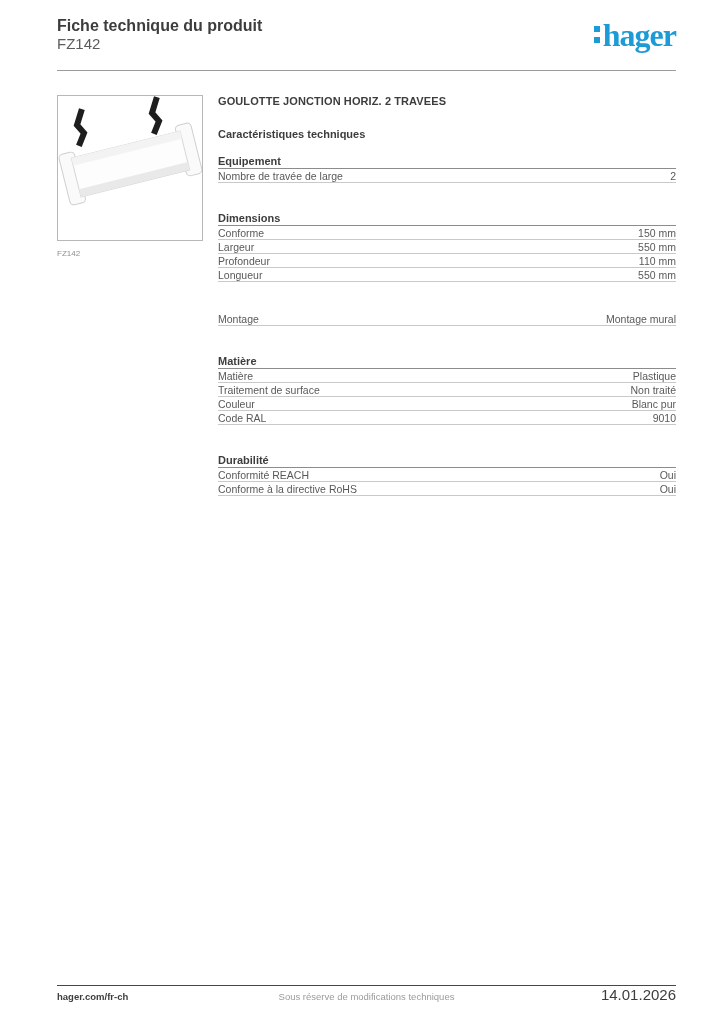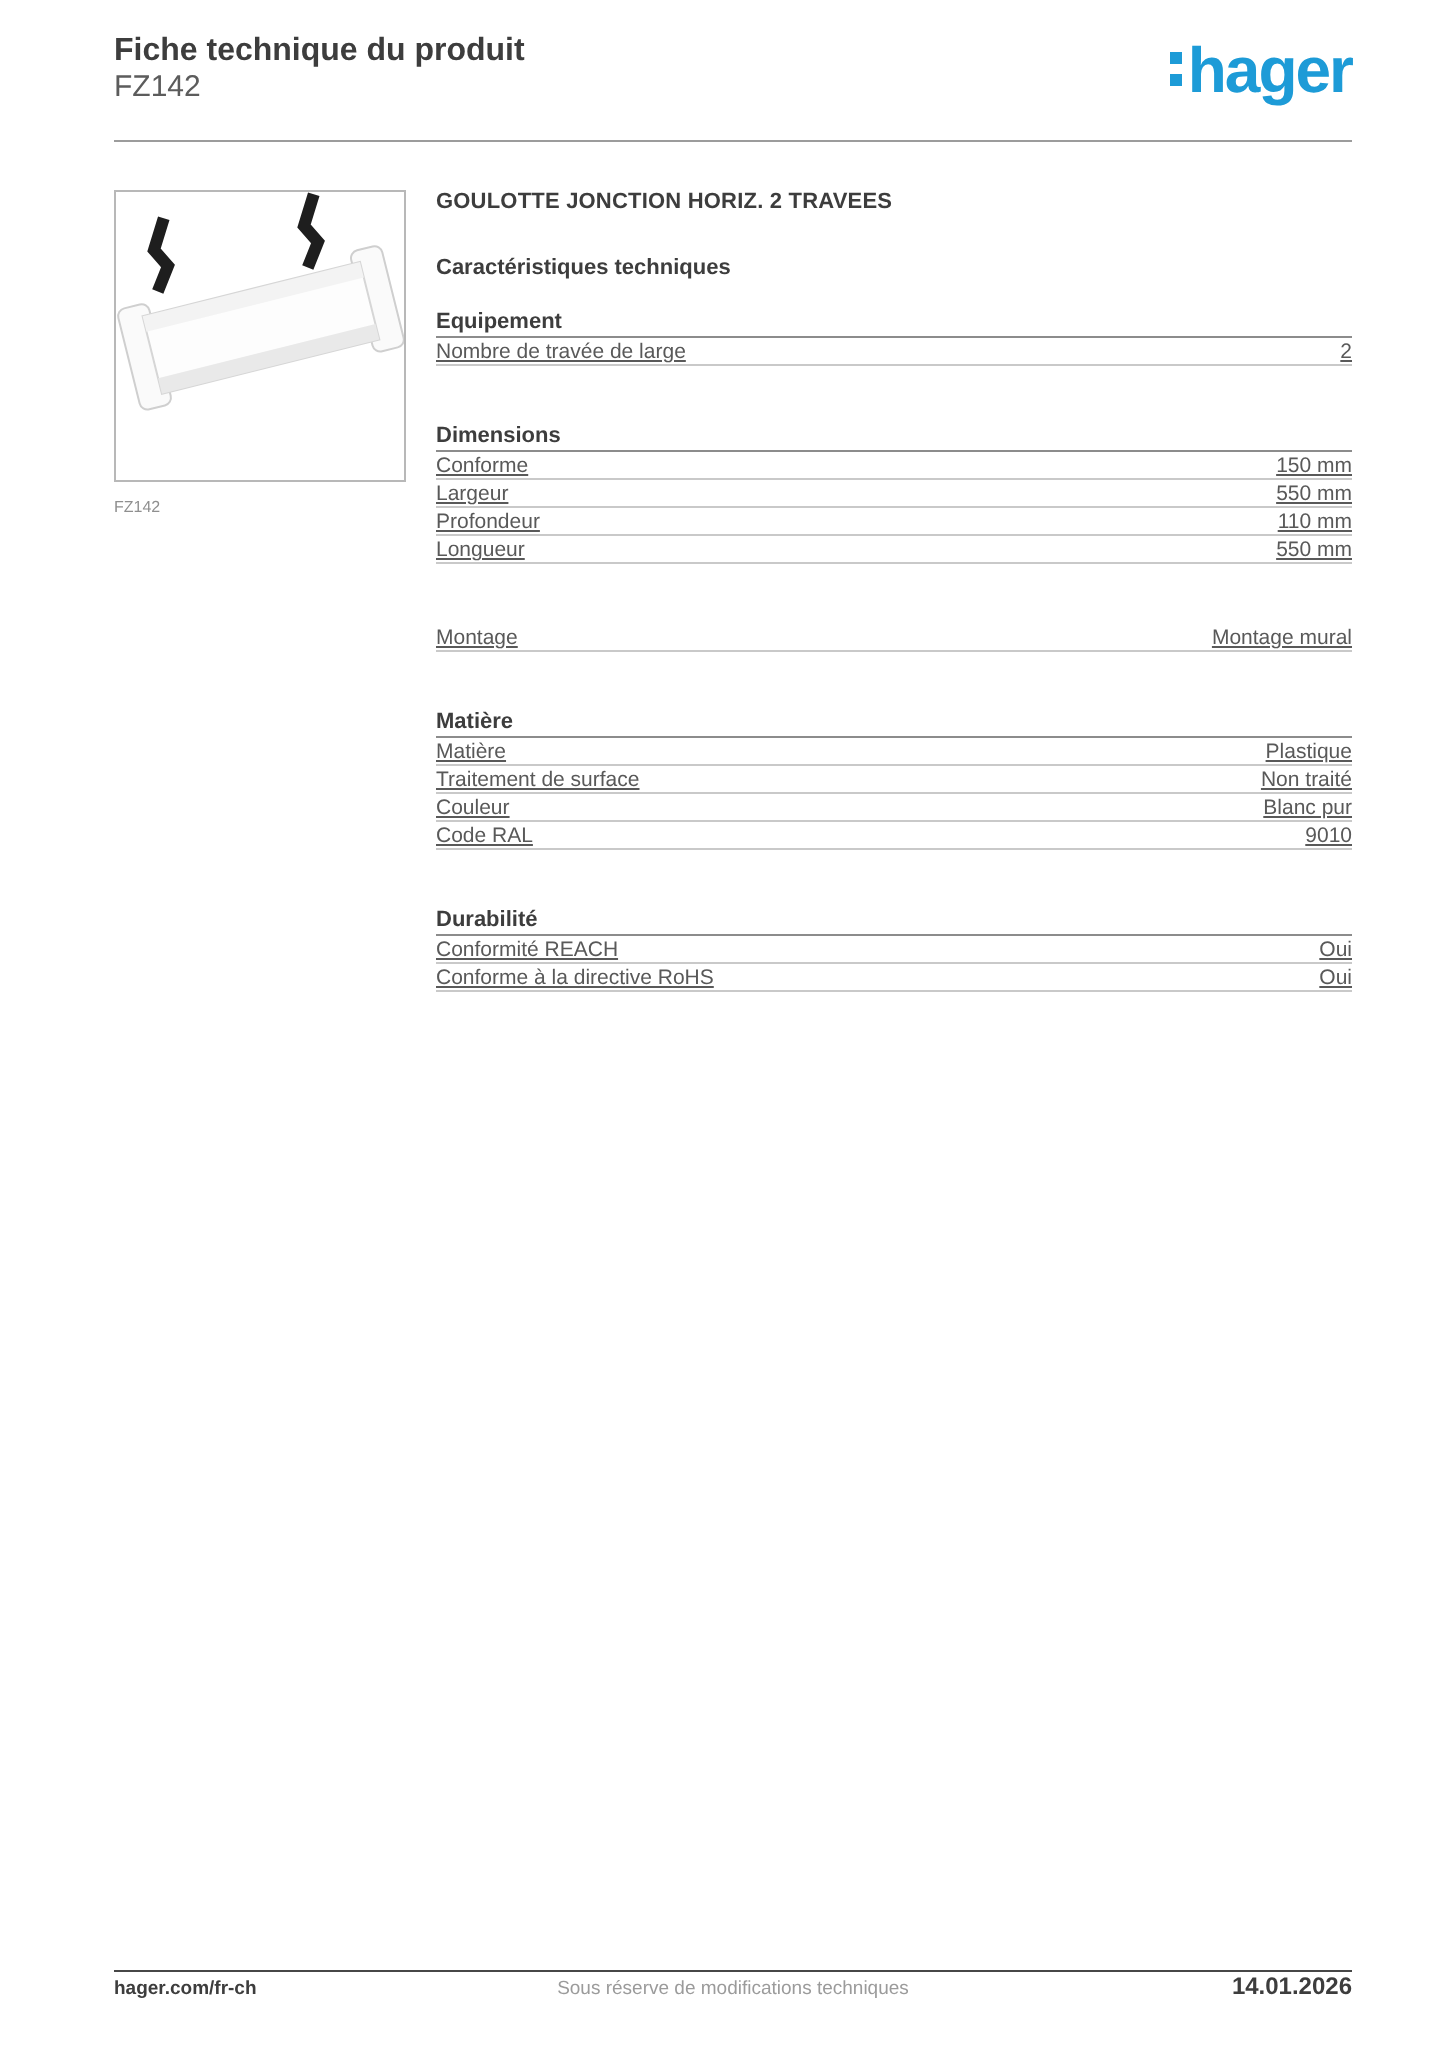--- a/index.html
+++ b/index.html
@@ -13,47 +13,47 @@
   
   .header{
     position:absolute;left:57px;right:48px;top:16px;
     display:flex;justify-content:space-between;align-items:flex-start;
   }
   .doc-title{font-size:16px;font-weight:bold;color:#3d3d3d;line-height:19px;margin:0;}
   .doc-subtitle{font-size:15px;color:#5c5c5c;line-height:18px;margin:0;}
   .logo{display:flex;align-items:flex-end;margin-top:6px;}
   .logo-colon{display:flex;flex-direction:column;gap:5px;margin-right:3px;margin-bottom:5px;}
   .logo-colon i{display:block;width:6px;height:6px;background:#1d9bd7;}
-  .logo-text{font-size:32px;font-weight:bold;color:#1d9bd7;line-height:26px;letter-spacing:-1px;}
+  .logo-text{font-size:32px;font-weight:bold;color:#1d9bd7;line-height:26px;letter-spacing:-1px;font-family:Liberation Serif, serif;}
   .top-divider{position:absolute;left:57px;right:48px;top:70px;height:0;border-top:1px solid #9c9c9c;}
   
   .content{position:absolute;left:57px;top:95px;display:flex;}
   .photo-col{width:146px;margin-right:15px;flex:none;}
   .photo-box{width:146px;height:146px;border:1px solid #b8b8b8;box-sizing:border-box;background:#fff;}
   .photo-caption{font-size:8px;color:#8f8f8f;margin-top:8px;}
   .table-col{width:458px;flex:none;}
   .prod-title{font-size:11px;font-weight:bold;color:#3d3d3d;line-height:11px;margin:1px 0 0;letter-spacing:0.1px;}
   .carac-title{font-size:11px;font-weight:bold;color:#3d3d3d;line-height:11px;margin:22px 0 16px;}
   .section{margin-bottom:30px;}
   .section-title{font-size:11px;font-weight:bold;color:#3d3d3d;line-height:10px;padding-bottom:2px;border-bottom:1px solid #8c8c8c;}
   .row{
     display:flex;justify-content:space-between;align-items:baseline;
     font-size:10.5px;color:#595959;line-height:10px;
-    padding:2px 0 1px;border-bottom:1px solid #c9c9c9;text-decoration:underline;
+    padding:2px 0 1px;border-bottom:1px solid #c9c9c9;
   }
   .row .val{text-align:right;white-space:nowrap;}
   
   .footer{
     position:absolute;left:57px;right:48px;top:985px;
     border-top:1px solid #474747;padding-top:0;
     display:flex;align-items:baseline;
   }
   .footer .f-left{flex:1;font-size:9.5px;font-weight:bold;color:#3d3d3d;}
   .footer .f-center{flex:2;font-size:9.5px;color:#9b9b9b;text-align:center;}
-  .footer .f-right{flex:1;font-size:12px;font-weight:bold;color:#3d3d3d;text-align:right;}
+  .footer .f-right{flex:1;font-size:15px;font-weight:normal;color:#3d3d3d;text-align:right;}
 </style>
 </head>
 <body>
 
 <div class="page">
 
   <div class="header">
     <div>
       <p class="doc-title">Fiche technique du produit</p>
       <p class="doc-subtitle">FZ142</p>

